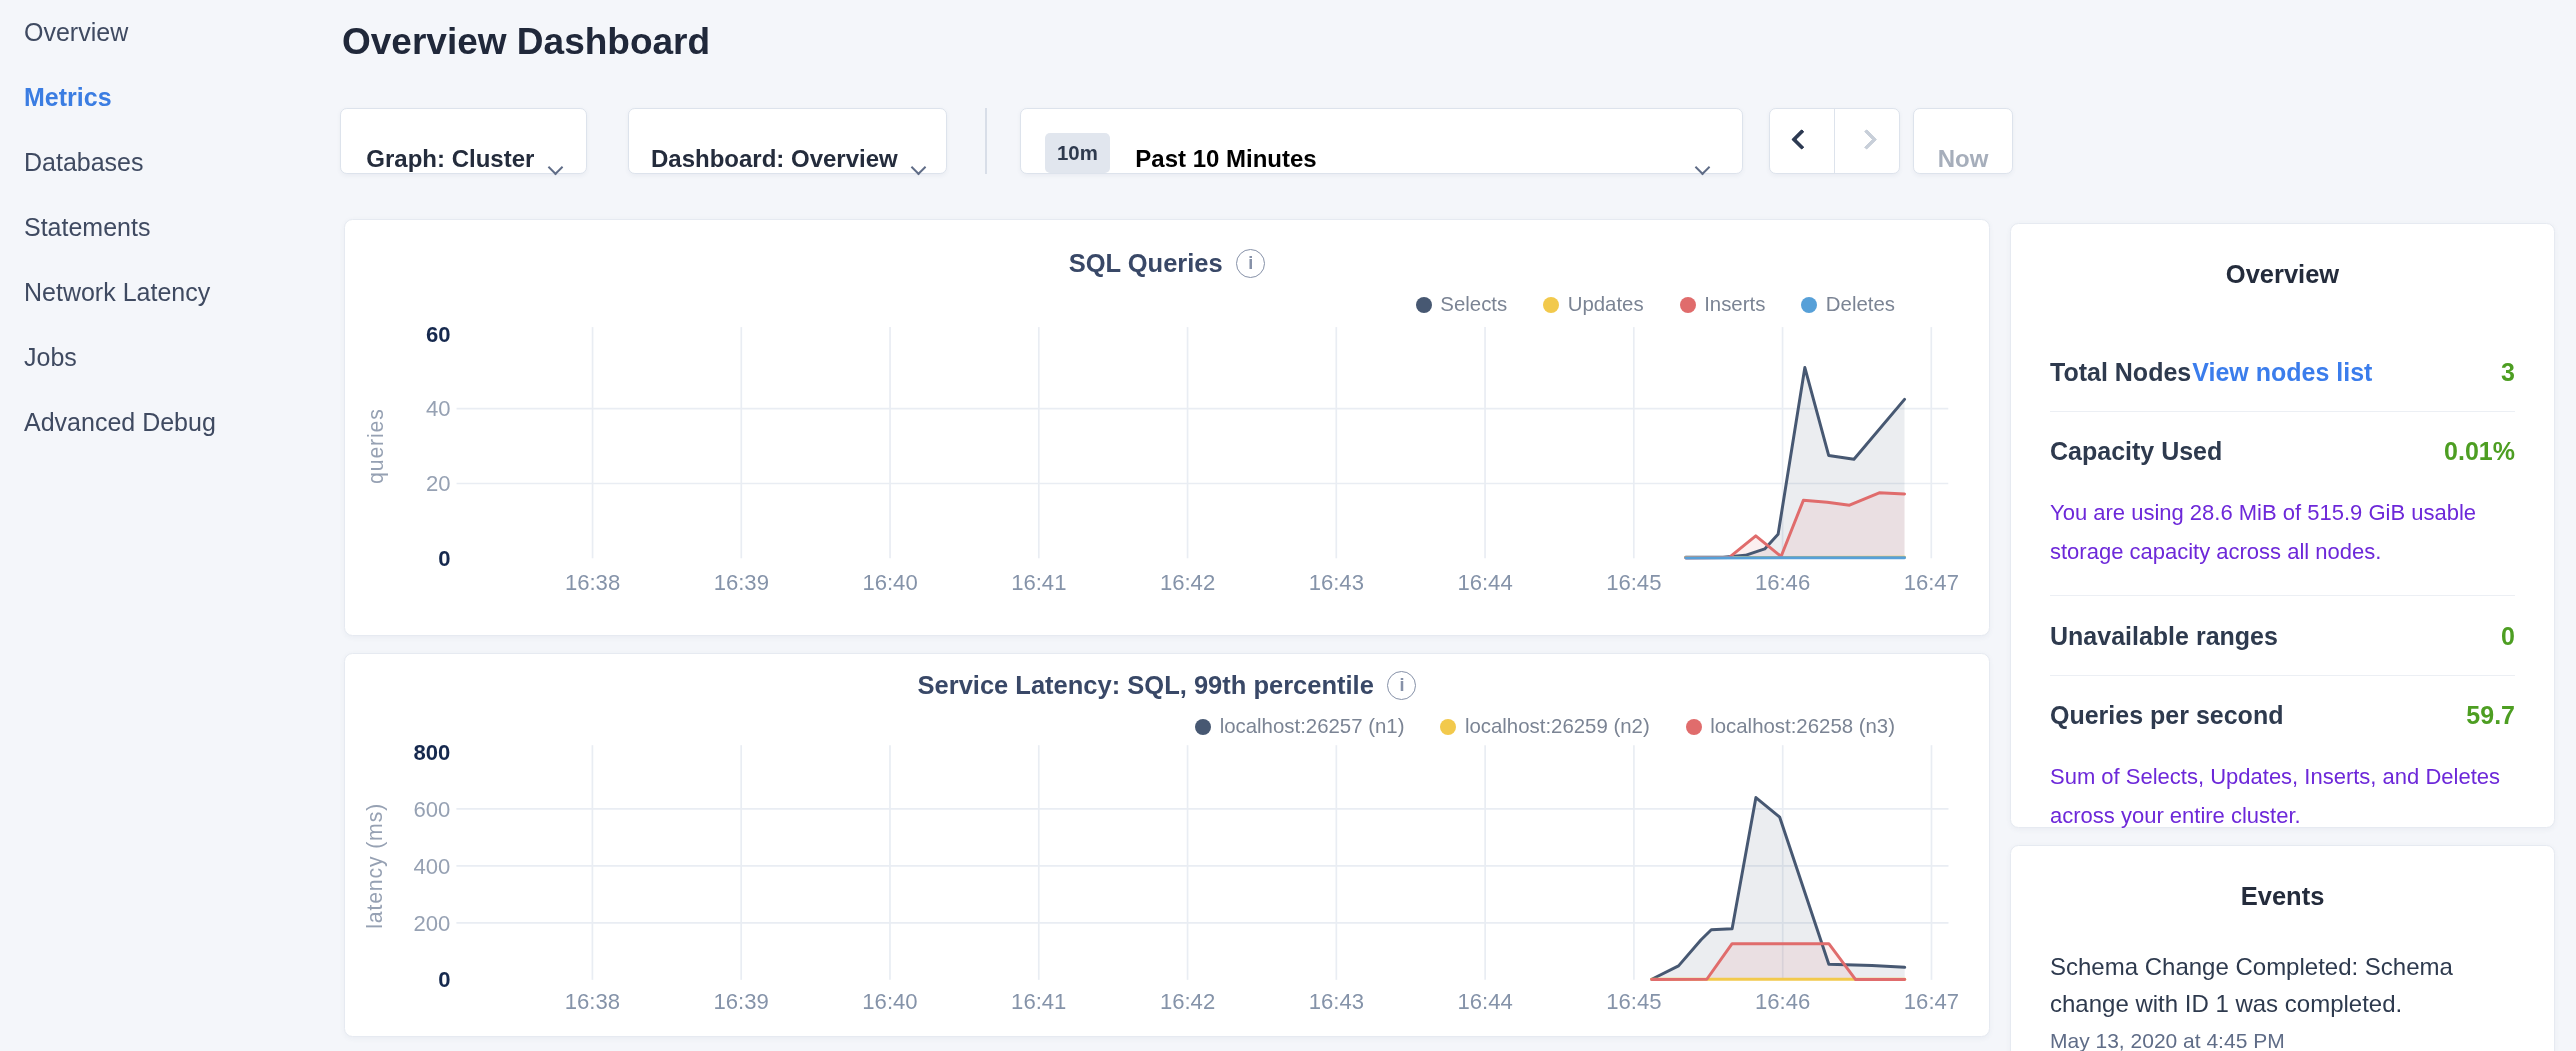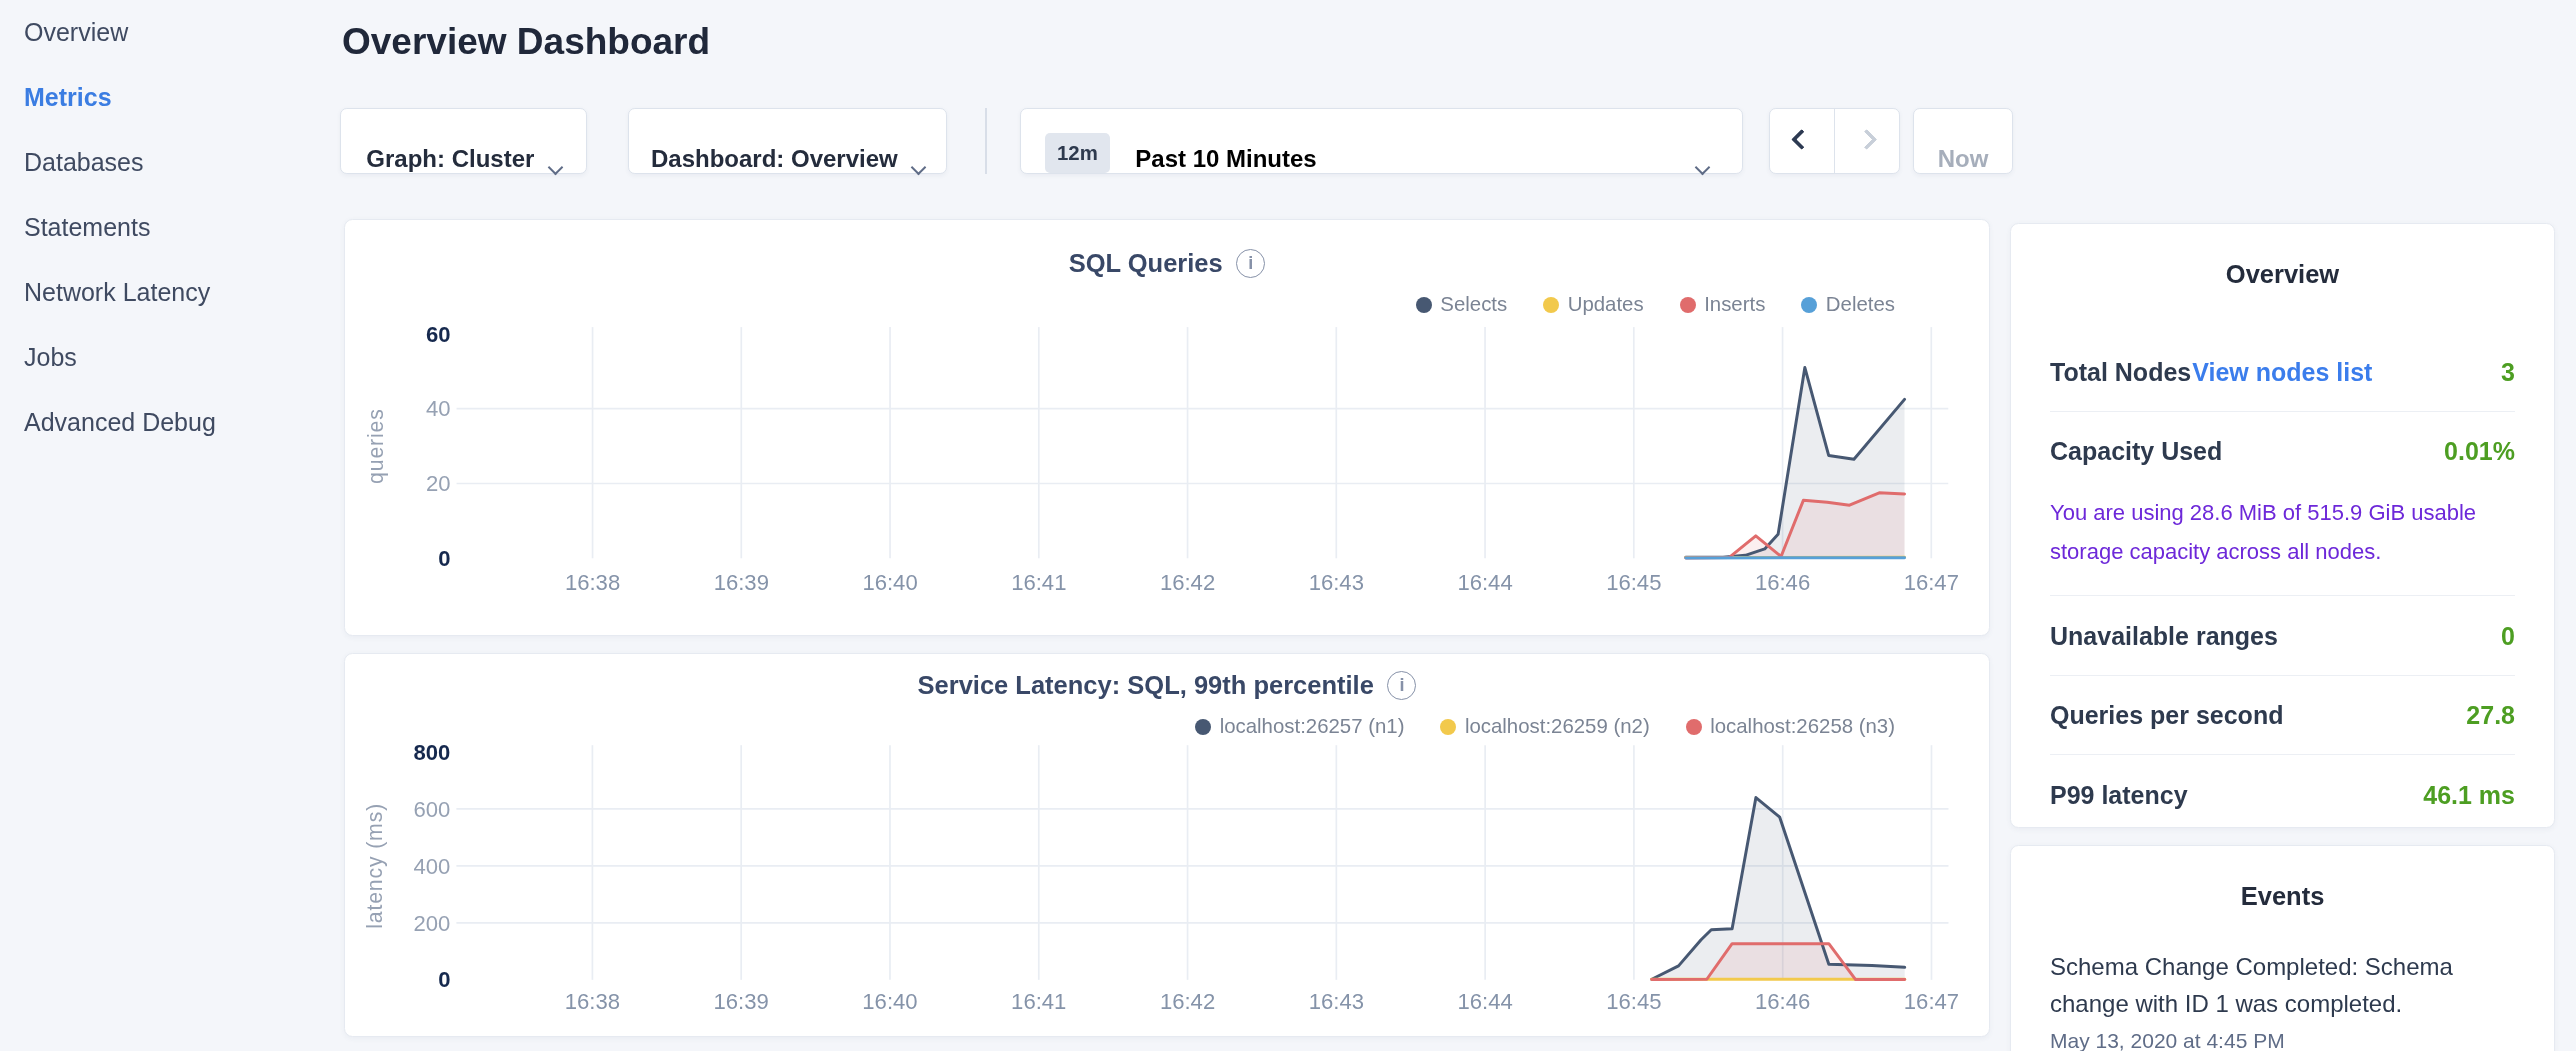--- a/index.html
+++ b/index.html
@@ -95,21 +95,21 @@
     <div class="ctl-box" id="dd-graph">
       <span class="ctl-label">Graph: Cluster</span>
       <i class="chev"></i>
     </div>
     <div class="ctl-box" id="dd-dashboard">
       <span class="ctl-label">Dashboard: Overview</span>
       <i class="chev"></i>
     </div>
     <div class="ctl-divider"></div>
     <div class="ctl-box" id="time-picker">
-      <span class="time-badge">12m</span>
+      <span class="time-badge">10m</span>
       <span class="time-label">Past 10 Minutes</span>
       <i class="chev"></i>
     </div>
     <div class="ctl-box arrow-group">
       <div class="arrow-cell">
         <i class="chev-left"></i>
       </div>
       <div class="arrow-cell">
         <i class="chev-right"></i>
       </div>
@@ -258,22 +258,23 @@
         </div>
         <div class="sum-row">
           <div class="sum-line">
             <span class="sum-label">Unavailable ranges</span>
             <span class="sum-value">0</span>
           </div>
         </div>
         <div class="sum-row">
           <div class="sum-line">
             <span class="sum-label">Queries per second</span>
-            <span class="sum-value">27.8</span>
-          </div>
+            <span class="sum-value">59.7</span>
+          </div>
+          <p class="sum-desc">Sum of Selects, Updates, Inserts, and Deletes across your entire cluster.</p>
         </div>
         <div class="sum-row">
           <div class="sum-line">
             <span class="sum-label">P99 latency</span>
             <span class="sum-value">46.1 ms</span>
           </div>
         </div>
       </div>
   </aside>
 

